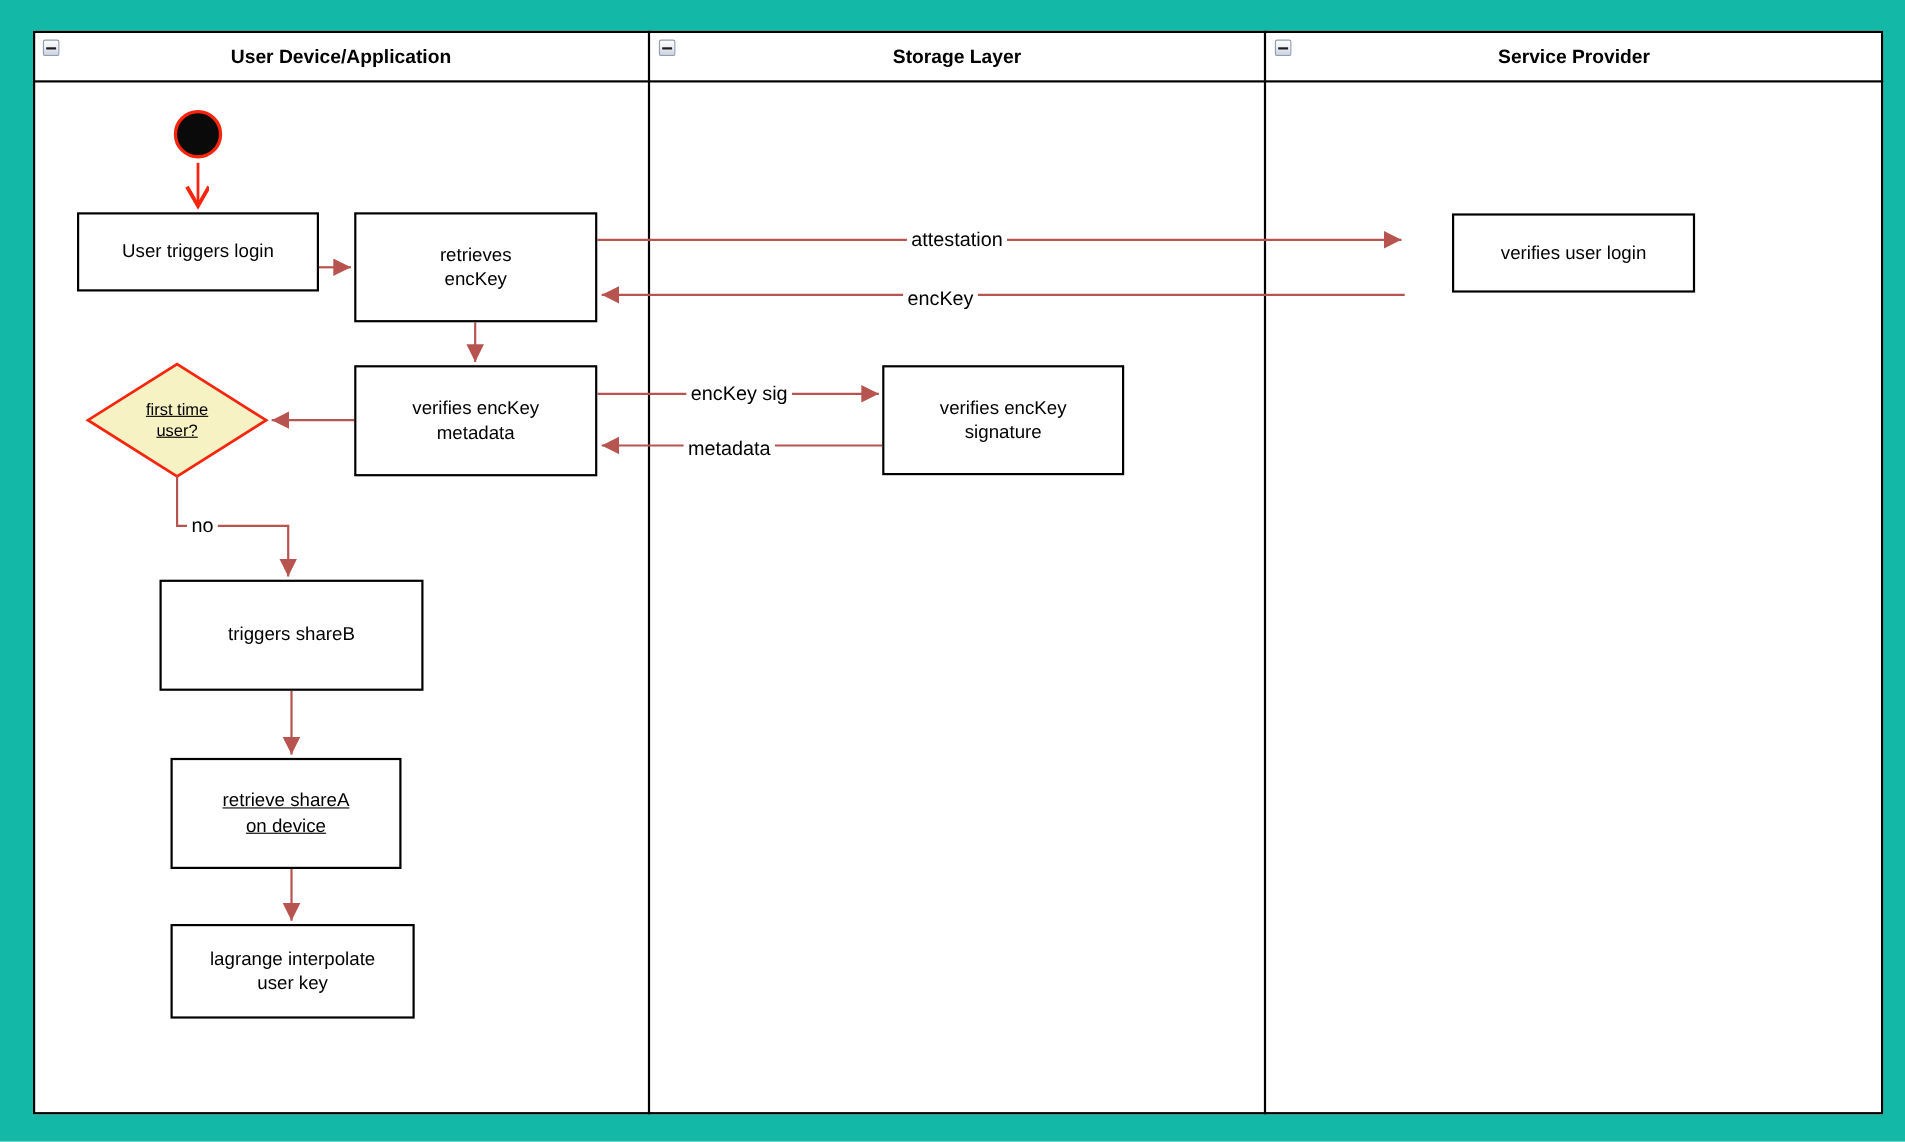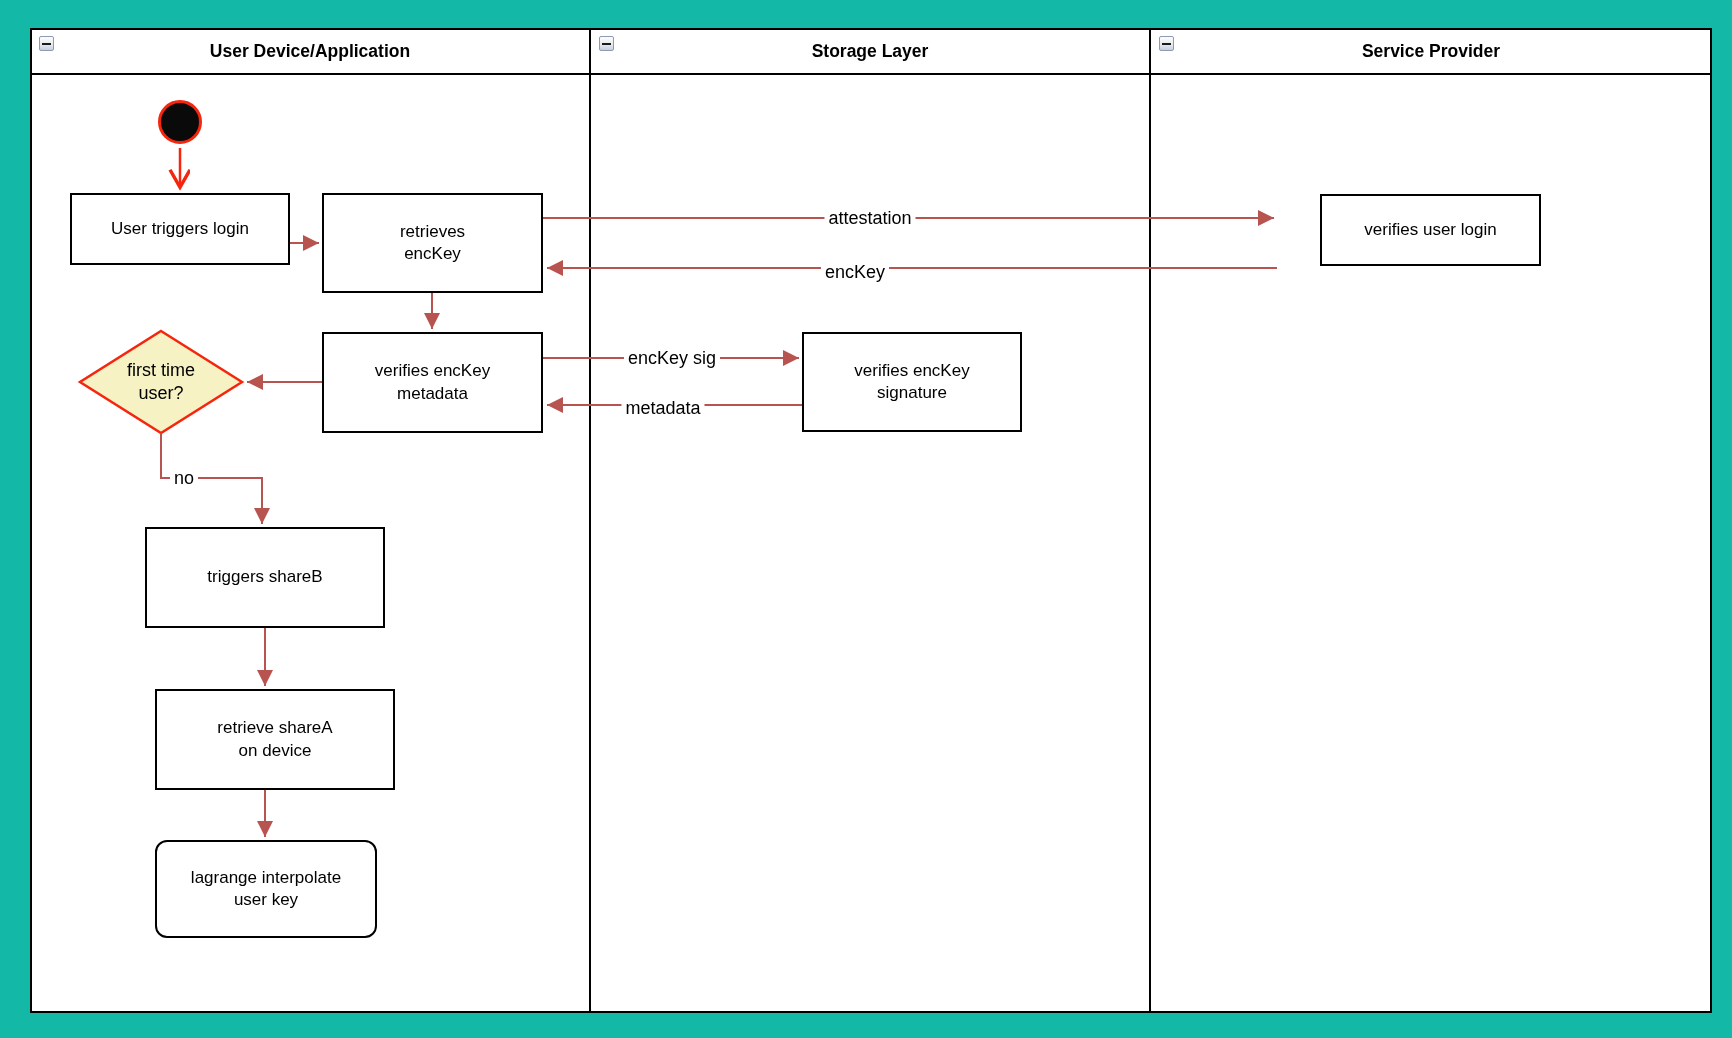--- a/index.html
+++ b/index.html
@@ -22,22 +22,22 @@
   
   #wires{position:absolute;left:0;top:0;z-index:2;}
 
   
   .node{position:absolute;background:var(--shape-fill,#fff);border:2px solid var(--shape-border,#000);
     box-sizing:border-box;display:flex;align-items:center;justify-content:center;text-align:center;
     font-size:17px;line-height:1.3;color:#000;white-space:pre-line;z-index:3;}
   .start-node{position:absolute;left:158px;top:100px;width:38px;height:38px;border-radius:50%;
     background:#0a0a0a;border:3px solid var(--accent-red,#f5250e);z-index:3;}
   .diamond-label{position:absolute;left:86px;top:345px;width:150px;height:74px;display:flex;
-    align-items:center;justify-content:center;text-align:center;font-size:18px;line-height:1.3;
-    color:#000;white-space:pre-line;z-index:3;}
+    align-items:center;justify-content:center;text-align:center;font-size:15px;line-height:1.3;
+    color:#000;white-space:pre-line;z-index:3;text-decoration:underline;}
 
   
   .edge-label{position:absolute;transform:translate(-50%,-50%);background:#fff;
     padding:1px 4px;font-size:18px;color:#000;z-index:4;white-space:nowrap;}
 </style>
 </head>
 <body>
 
 <div id="canvas">
 
@@ -96,23 +96,23 @@
 
   <div class="node" style="left:70px;top:193px;width:220px;height:72px;">User triggers login</div>
   <div class="node" style="left:322px;top:193px;width:221px;height:100px;">retrieves
 encKey</div>
   <div class="node" style="left:322px;top:332px;width:221px;height:101px;">verifies encKey
 metadata</div>
   <div class="node" style="left:802px;top:332px;width:220px;height:100px;">verifies encKey
 signature</div>
   <div class="node" style="left:1277px;top:194px;width:221px;height:72px;margin-left:43px;">verifies user login</div>
   <div class="node" style="left:145px;top:527px;width:240px;height:101px;">triggers shareB</div>
-  <div class="node" style="left:155px;top:689px;width:240px;height:101px;">retrieve shareA
+  <div class="node" style="left:155px;top:689px;width:210px;height:101px;text-decoration:underline;">retrieve shareA
 on device</div>
-  <div class="node" style="left:155px;top:840px;width:222px;height:98px;border-radius:12px;">lagrange interpolate
+  <div class="node" style="left:155px;top:840px;width:222px;height:86px;">lagrange interpolate
 user key</div>
 
   <div class="diamond-label">first time
 user?</div>
 
   <span class="edge-label" style="left:870px;top:218px;">attestation</span>
   <span class="edge-label" style="left:855px;top:272px;">encKey</span>
   <span class="edge-label" style="left:672px;top:358px;">encKey sig</span>
   <span class="edge-label" style="left:663px;top:408px;">metadata</span>
   <span class="edge-label" style="left:184px;top:478px;">no</span>

